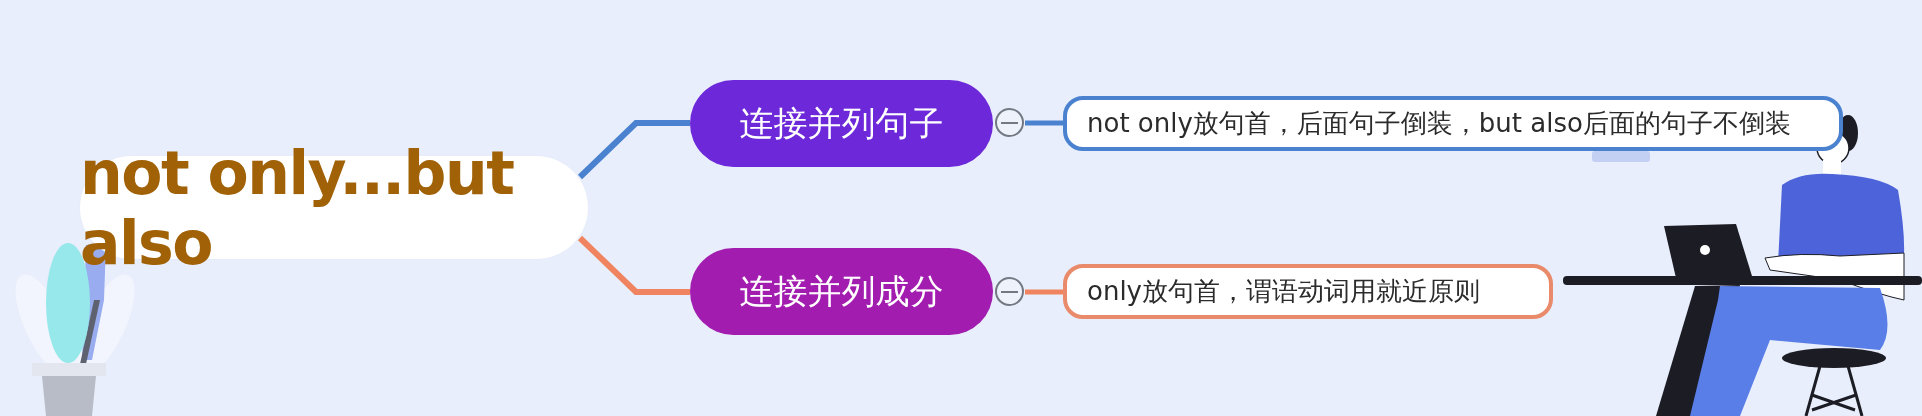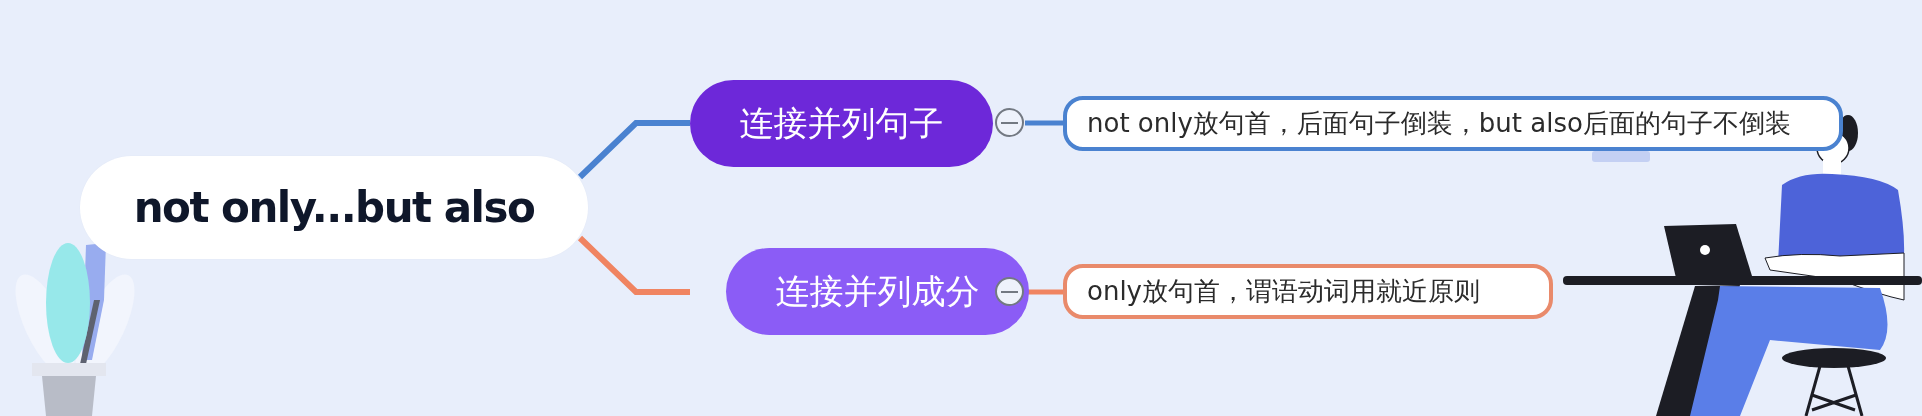--- a/index.html
+++ b/index.html
@@ -9,30 +9,30 @@
     font-family: "DejaVu Sans", "Liberation Sans", sans-serif;
   }
   .abs { position:absolute; }
   .root-node {
     left:80px; top:156px; width:508px; height:103px;
     background:#ffffff; border-radius:52px;
     display:flex; align-items:center; justify-content:center;
     box-shadow:0 0 2px rgba(0,0,0,0.03);
   }
   .root-label {
-    color:#0f172a; font-size:42px; font-weight:bold; letter-spacing:-1.5px;
+    color:#a16207; font-size:60px; font-weight:bold; letter-spacing:-1.5px;
     font-family:"DejaVu Sans", "Liberation Sans", sans-serif;
   }
   .branch {
     width:303px; height:87px; border-radius:44px;
     display:flex; align-items:center; justify-content:center;
     color:#ffffff; font-size:34px;
   }
   .branch-1 { left:690px; top:80px; background:#6d28d9; }
-  .branch-2 { left:726px; top:248px; background:#8b5cf6; }
+  .branch-2 { left:690px; top:248px; background:#a21caf; }
   .collapse {
     width:29px; height:29px; border-radius:50%;
     border:2px solid #737982; background:#eef2fb; box-sizing:border-box;
   }
   .collapse::after {
     content:""; position:absolute; left:4px; right:4px; top:12px; height:2px; background:#737982;
   }
   .leaf {
     height:55px; background:#ffffff; border-radius:20px; box-sizing:border-box;
     display:flex; align-items:center; padding:0 20px; color:#2b2b2b; font-size:26px; white-space:nowrap;

